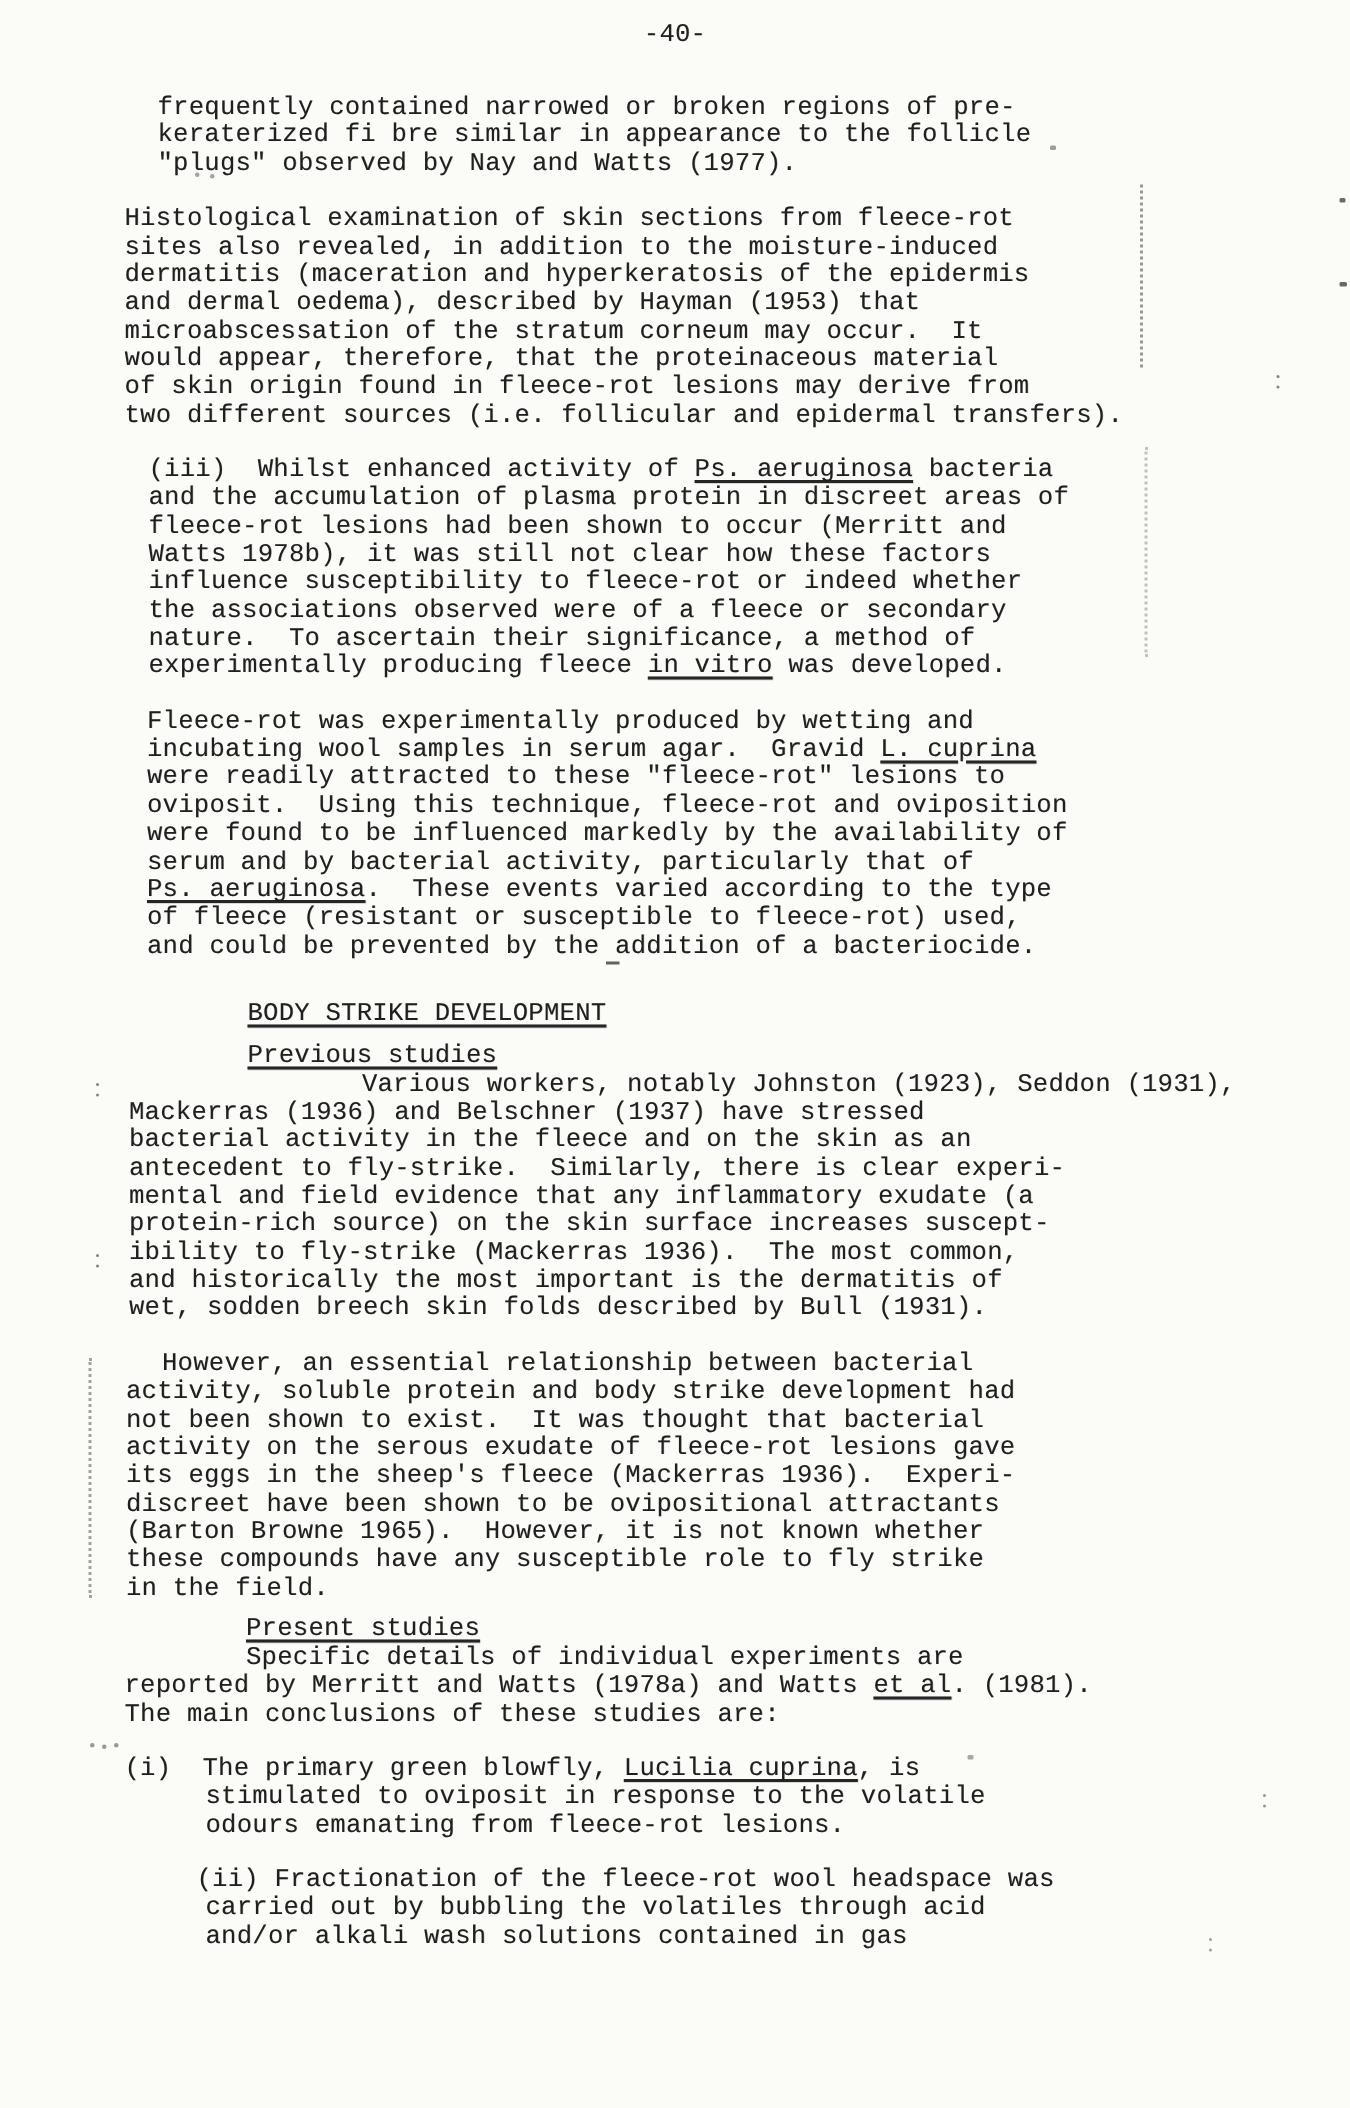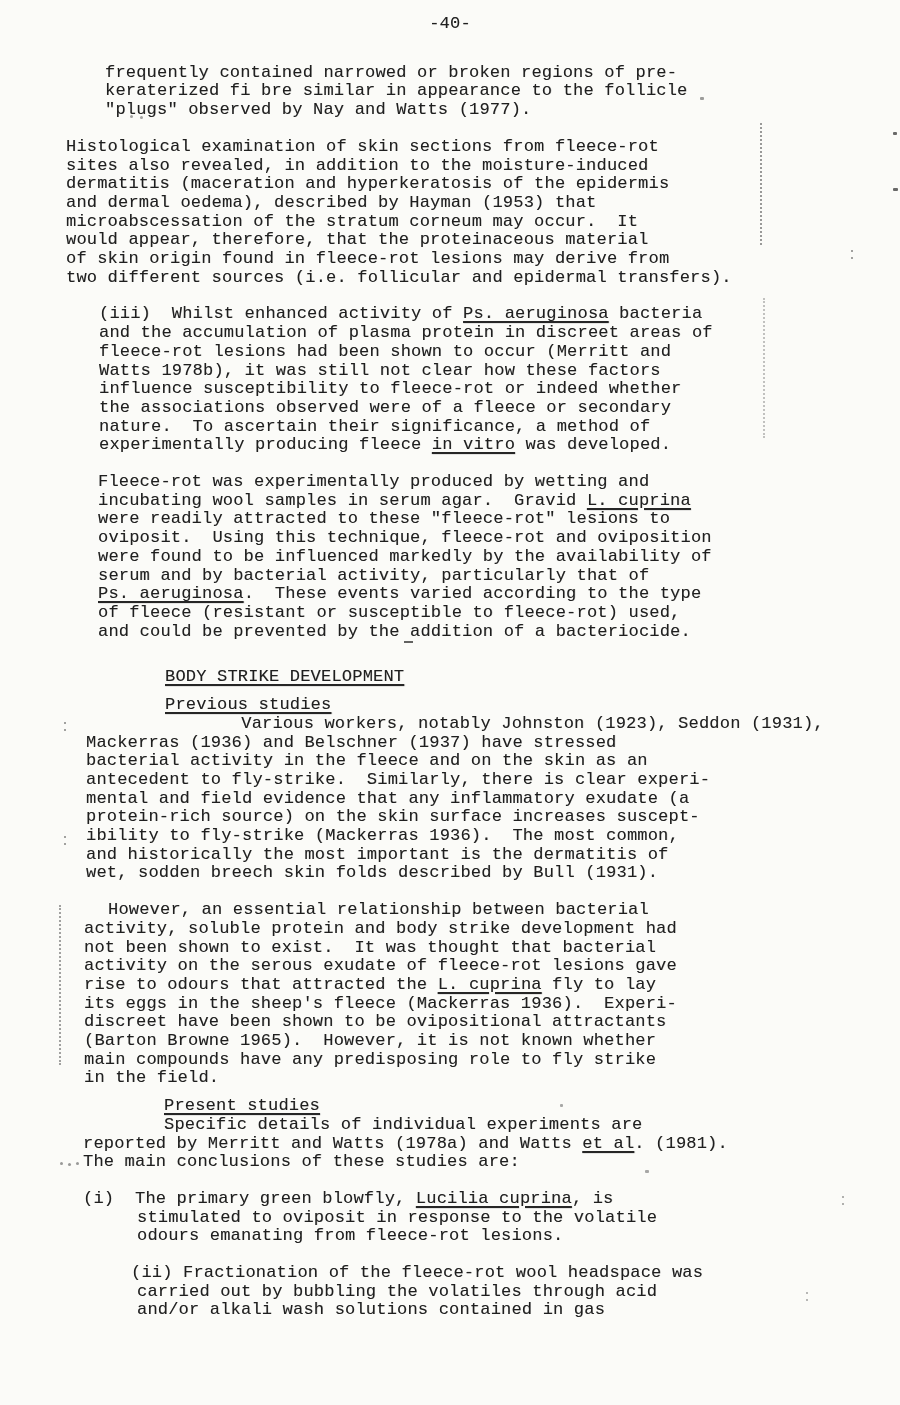--- a/index.html
+++ b/index.html
@@ -51,21 +51,21 @@
 <body>
 
 <div class="page">
   <div class="pagenum">-40-</div>
   <div class="doc">
       <div class="block para" style="margin-left: 105px;">
         <div class="line"><span>frequently contained narrowed or broken regions of pre-</span></div>
         <div class="line"><span>keraterized fi bre similar in appearance to the follicle</span></div>
         <div class="line"><span>"plugs" observed by Nay and Watts (1977).</span></div>
       </div>
-      <div class="block para" style="margin-left: 66px;">
+      <div class="block para" style="margin-left: 83px;">
         <div class="line"><span>Histological examination of skin sections from fleece-rot</span></div>
         <div class="line"><span>sites also revealed, in addition to the moisture-induced</span></div>
         <div class="line"><span>dermatitis (maceration and hyperkeratosis of the epidermis</span></div>
         <div class="line"><span>and dermal oedema), described by Hayman (1953) that</span></div>
         <div class="line"><span>microabscessation of the stratum corneum may occur.  It</span></div>
         <div class="line"><span>would appear, therefore, that the proteinaceous material</span></div>
         <div class="line"><span>of skin origin found in fleece-rot lesions may derive from</span></div>
         <div class="line"><span>two different sources (i.e. follicular and epidermal transfers).</span></div>
       </div>
       <div class="block para" style="margin-left: 99px;">
@@ -104,25 +104,24 @@
         <div class="line"><span>protein-rich source) on the skin surface increases suscept-</span></div>
         <div class="line"><span>ibility to fly-strike (Mackerras 1936).  The most common,</span></div>
         <div class="line"><span>and historically the most important is the dermatitis of</span></div>
         <div class="line"><span>wet, sodden breech skin folds described by Bull (1931).</span></div>
       </div>
       <div class="block para" style="margin-left: 84px;">
         <div class="line" style="padding-left: 24px;"><span>However, an essential relationship between bacterial</span></div>
         <div class="line"><span>activity, soluble protein and body strike development had</span></div>
         <div class="line"><span>not been shown to exist.  It was thought that bacterial</span></div>
         <div class="line"><span>activity on the serous exudate of fleece-rot lesions gave</span></div>
-        <div class="line"><span>rise to odours that attracted the </span><span class="u">L. cuprina</span><span> fly to lay</span></div>
         <div class="line"><span>its eggs in the sheep's fleece (Mackerras 1936).  Experi-</span></div>
         <div class="line"><span>discreet have been shown to be ovipositional attractants</span></div>
         <div class="line"><span>(Barton Browne 1965).  However, it is not known whether</span></div>
-        <div class="line"><span>main compounds have any predisposing role to fly strike</span></div>
+        <div class="line"><span>these compounds have any susceptible role to fly strike</span></div>
         <div class="line"><span>in the field.</span></div>
       </div>
       <div class="block subheading" style="margin-left: 84px;">
         <div class="line" style="padding-left: 80px;"><span class="u">Present studies</span></div>
       </div>
       <div class="block para tight" style="margin-left: 83px;">
         <div class="line" style="padding-left: 81px;"><span>Specific details of individual experiments are</span></div>
         <div class="line"><span>reported by Merritt and Watts (1978a) and Watts </span><span class="u">et al</span><span>. (1981).</span></div>
         <div class="line"><span>The main conclusions of these studies are:</span></div>
       </div>

